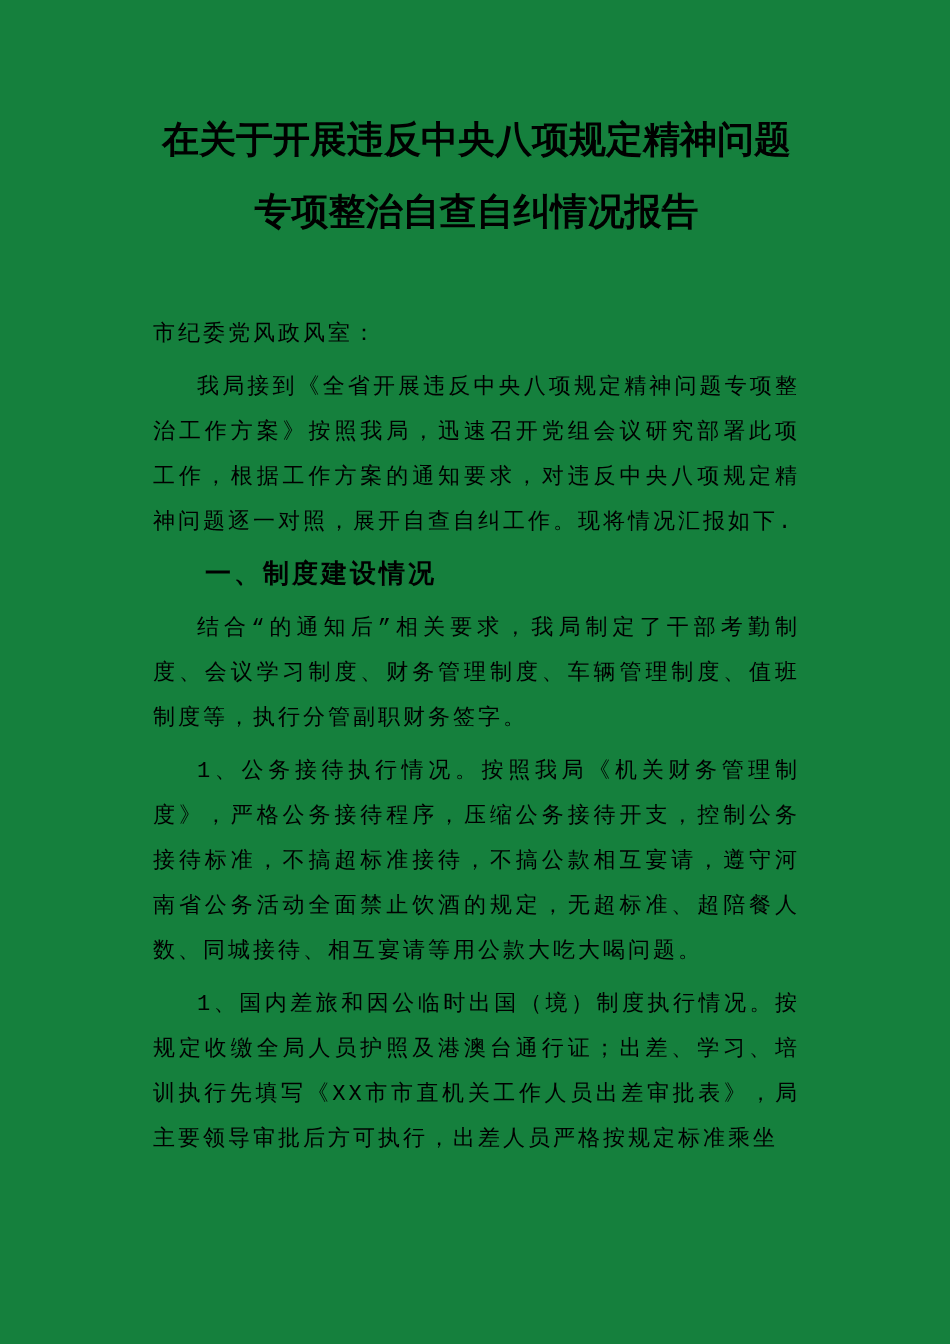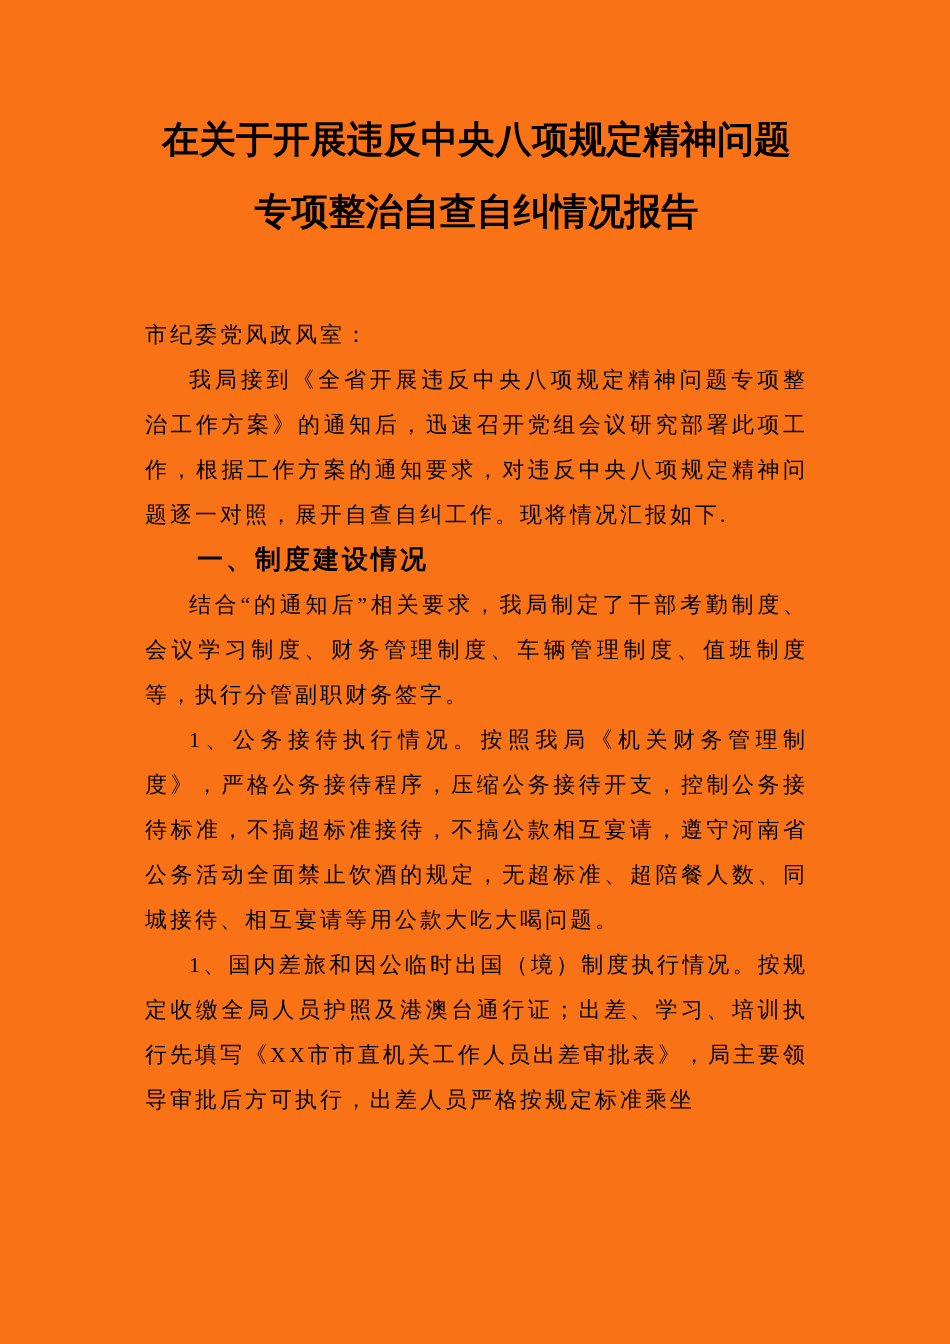--- a/index.html
+++ b/index.html
@@ -11,42 +11,43 @@
       width: 950px;
       height: 1344px;
       color: #000000;
       font-family: "Liberation Serif", "DejaVu Serif", serif;
     }
     .page {
       width: 950px;
       height: 1344px;
       box-sizing: border-box;
       padding: 104px 142px 0 145px;
-      background: #f97316;
+      background: #15803d;
       overflow: hidden;
     }
     .doc-title {
       font-family: "Liberation Serif", "DejaVu Serif", serif;
       font-weight: bold;
       font-size: 37px;
       line-height: 72px;
       text-align: center;
       max-width: 690px;
       margin: 0 auto;
       letter-spacing: 0;
     }
     .doc-body {
       margin-top: 64px;
       font-size: 22px;
       line-height: 45px;
       letter-spacing: 3px;
     }
     .doc-body p, .doc-body h2 {
-      margin: 0;
+      margin: 8px;
       padding: 0;
+      font-family: Liberation Mono, monospace;
     }
     .salutation {
       text-align: left;
       text-indent: 0;
     }
     .body-para {
       text-indent: 2em;
       text-align: justify;
       text-justify: inter-character;
     }
@@ -61,21 +62,21 @@
   </style>
 </head>
 <body>
 
 <div class="page">
   <h1 class="doc-title">在关于开展违反中央八项规定精神问题专项整治自查自纠情况报告</h1>
 
   <div class="doc-body">
     <p class="salutation">市纪委党风政风室：</p>
 
-    <p class="body-para">我局接到《全省开展违反中央八项规定精神问题专项整治工作方案》的通知后，迅速召开党组会议研究部署此项工作，根据工作方案的通知要求，对违反中央八项规定精神问题逐一对照，展开自查自纠工作。现将情况汇报如下.</p>
+    <p class="body-para">我局接到《全省开展违反中央八项规定精神问题专项整治工作方案》按照我局，迅速召开党组会议研究部署此项工作，根据工作方案的通知要求，对违反中央八项规定精神问题逐一对照，展开自查自纠工作。现将情况汇报如下.</p>
 
     <h2 class="section-heading">一、制度建设情况</h2>
 
     <p class="body-para">结合“的通知后”相关要求，我局制定了干部考勤制度、会议学习制度、财务管理制度、车辆管理制度、值班制度等，执行分管副职财务签字。</p>
 
 
     <p class="body-para">1、公务接待执行情况。按照我局《机关财务管理制度》，严格公务接待程序，压缩公务接待开支，控制公务接待标准，不搞超标准接待，不搞公款相互宴请，遵守河南省公务活动全面禁止饮酒的规定，无超标准、超陪餐人数、同城接待、相互宴请等用公款大吃大喝问题。</p>
 
     <p class="body-para">1、国内差旅和因公临时出国（境）制度执行情况。按规定收缴全局人员护照及港澳台通行证；出差、学习、培训执行先填写《XX市市直机关工作人员出差审批表》，局主要领导审批后方可执行，出差人员严格按规定标准乘坐</p>
   </div>

